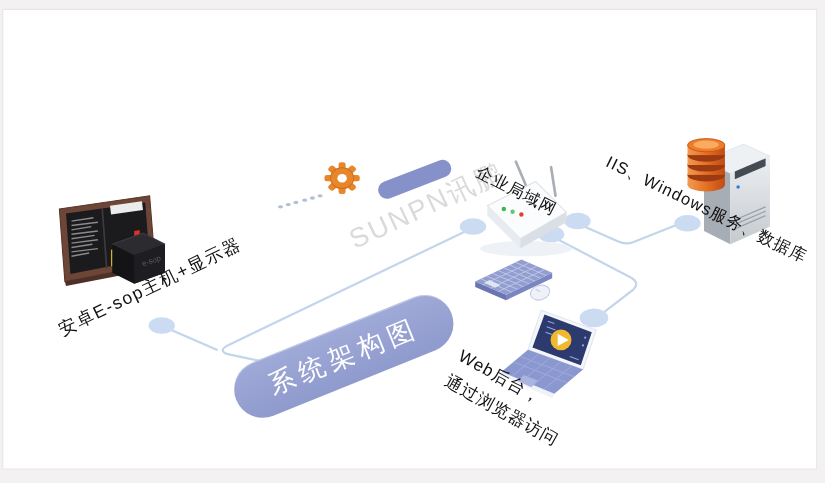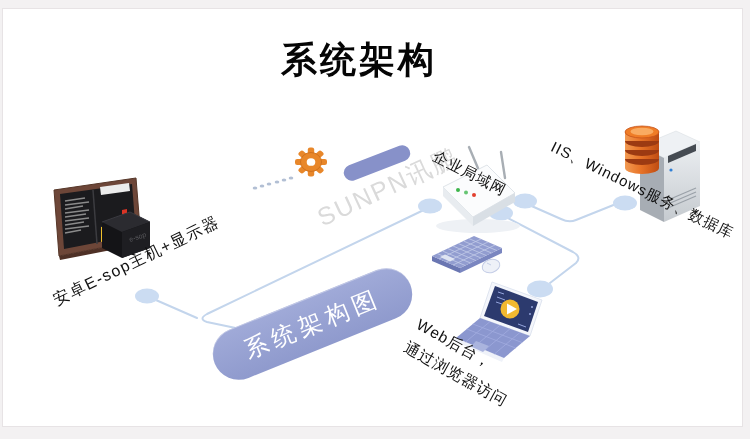--- a/index.html
+++ b/index.html
@@ -21,21 +21,20 @@
   #mini-pill{left:342px;top:155px;width:70px;height:16px;border-radius:9px;background:#8791c9;transform:rotate(-21deg);z-index:3;}
   #gear{left:291px;top:144px;z-index:3;}
   svg{display:block;}
 </style>
 </head>
 <body>
 
 <div id="stage">
   <div id="card" class="abs"></div>
 
-  <div id="title" class="abs">系统架构</div>
 
   <div id="watermark" class="abs">SUNPN讯鹏</div>
 
   <svg id="connectors" class="abs" width="750" height="439" viewBox="0 0 750 439">
     <g fill="none" stroke="#c3d5ec" stroke-width="2" stroke-linecap="round">
       <path d="M 149 297 L 197 318"></path>
       <path d="M 430 207 L 207 314 Q 198 319 207 322 L 250 331"></path>
       <path d="M 527 204 L 561 219 Q 569 223 576 220 L 616 204"></path>
       <path d="M 502 215 L 573 252 Q 582 257 576 263 L 550 283"></path>
     </g>

